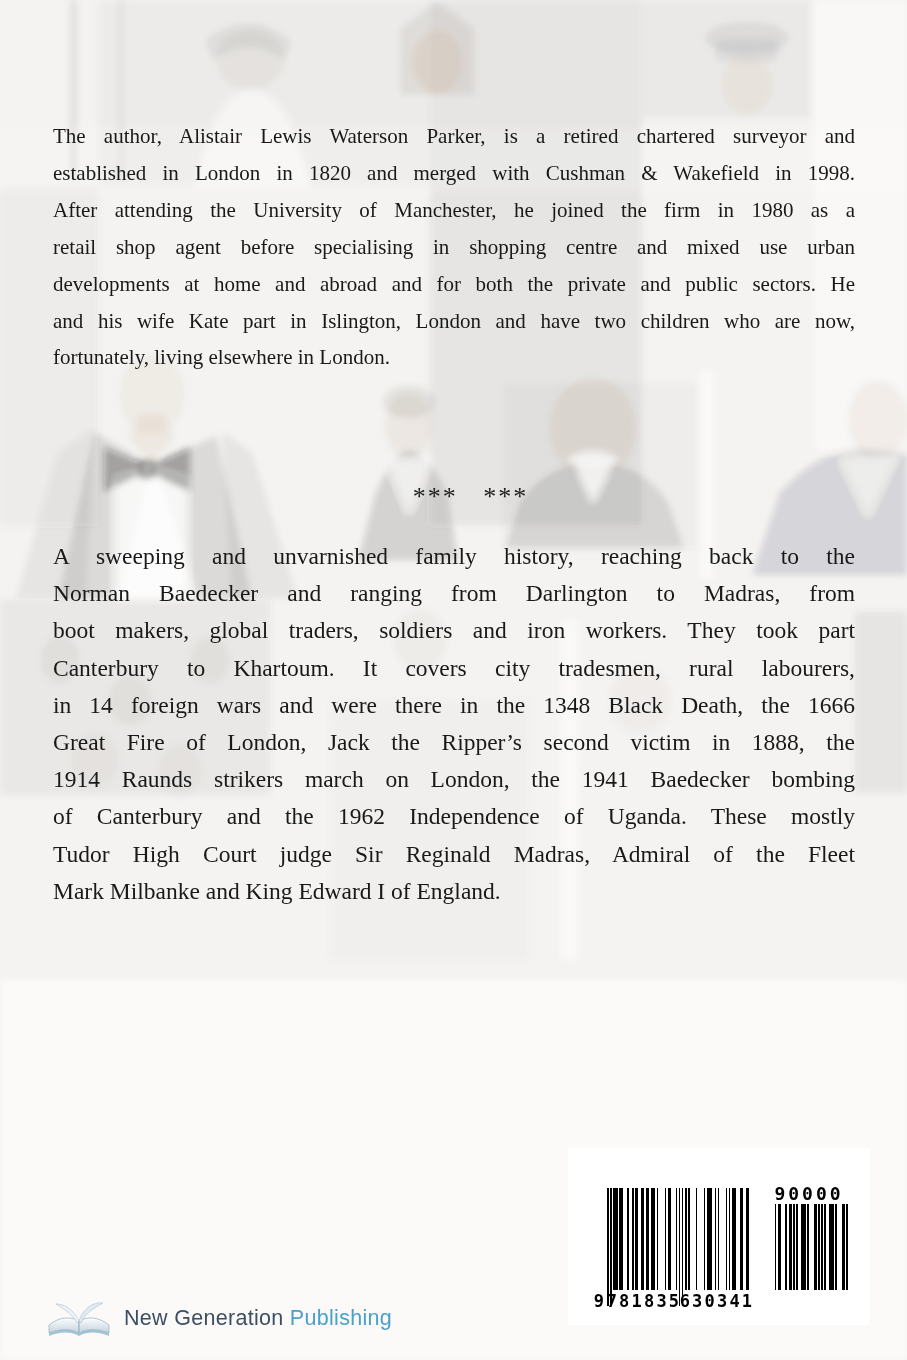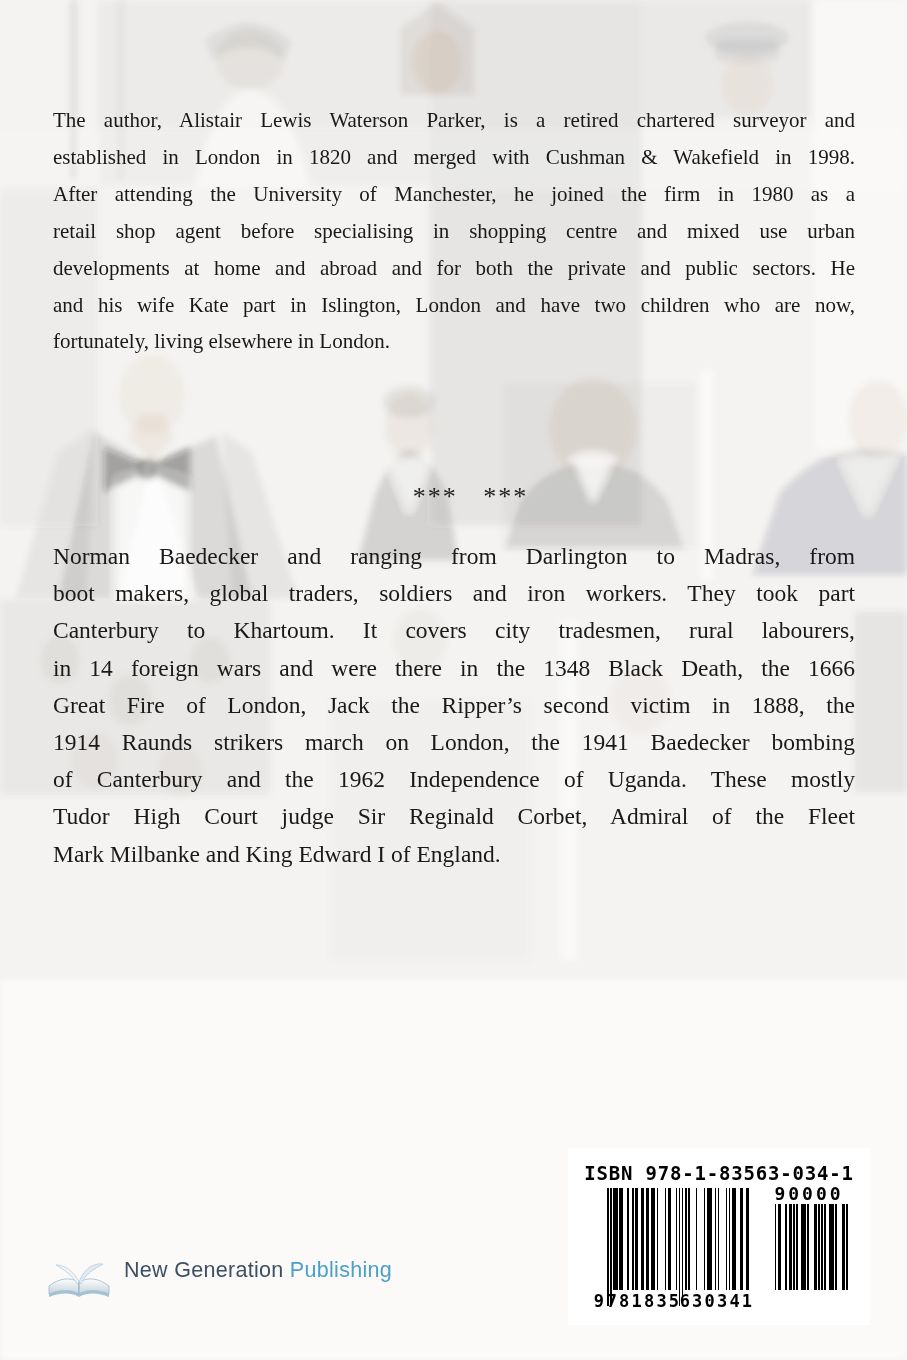--- a/index.html
+++ b/index.html
@@ -3,21 +3,21 @@
 <meta charset="utf-8">
 <style>
   html,body{margin:0;padding:0;background:#ddd;}
   .page{
     position:relative;width:907px;height:1360px;margin:0 auto;
     background:#f4f3f1;overflow:hidden;
     font-family:"Liberation Serif",serif;color:#191919;
   }
   .collage{position:absolute;left:0;top:0;width:907px;height:1360px;pointer-events:none;}
   .para{position:absolute;left:53px;width:802px;margin:0;}
-  .bio{top:102px;font-size:21px;line-height:36.9px;}
+  .bio{top:118px;font-size:21px;line-height:36.9px;}
   .synopsis{top:538px;font-size:23.5px;line-height:37.2px;}
   .jline{text-align:justify;text-align-last:justify;}
   .jline:last-child{text-align-last:left;}
   .separator{
     position:absolute;top:452px;left:0;width:100%;text-align:center;
     font-size:26px;letter-spacing:2px;white-space:pre;color:#222;
   }
   .barcode-box{
     position:absolute;left:568px;top:1148px;width:302px;height:177px;
     background:#ffffff;
@@ -25,22 +25,22 @@
   .isbn-label{
     position:absolute;top:14px;left:0;width:100%;text-align:center;
     font-family:"DejaVu Sans Mono",monospace;font-weight:bold;
     font-size:19px;letter-spacing:0.8px;color:#000;
   }
   .barcode-svg{position:absolute;left:0;top:0;width:302px;height:177px;}
   .barcode-svg text{
     font-family:"DejaVu Sans Mono",monospace;font-weight:bold;fill:#000;
   }
   .publisher{
-    position:absolute;left:46px;top:1258px;height:44px;
-    display:flex;
+    position:absolute;left:46px;top:1296px;height:44px;
+    display:flex;align-items:center;
   }
   .book-icon{width:66px;height:42px;flex:0 0 auto;}
   .pub-name{
     font-family:"Liberation Sans",sans-serif;font-size:21.5px;
     margin-left:12px;white-space:nowrap;letter-spacing:0.3px;
   }
 </style>
 </head>
 <body>
 
@@ -123,33 +123,33 @@
       <div class="jline">developments at home and abroad and for both the private and public sectors. He</div>
       <div class="jline">and his wife Kate part in Islington, London and have two children who are now,</div>
       <div class="jline">fortunately, living elsewhere in London.</div>
     </div>
 
   <div class="separator">
     <span>***   ***</span>
   </div>
 
   <div class="para synopsis">
+      <div class="jline">A sweeping and unvarnished family history, reaching back to the</div>
       <div class="jline">Norman Baedecker and ranging from Darlington to Madras, from</div>
       <div class="jline">boot makers, global traders, soldiers and iron workers. They took part</div>
       <div class="jline">Canterbury to Khartoum. It covers city tradesmen, rural labourers,</div>
       <div class="jline">in 14 foreign wars and were there in the 1348 Black Death, the 1666</div>
       <div class="jline">Great Fire of London, Jack the Ripper’s second victim in 1888, the</div>
       <div class="jline">1914 Raunds strikers march on London, the 1941 Baedecker bombing</div>
       <div class="jline">of Canterbury and the 1962 Independence of Uganda. These mostly</div>
-      <div class="jline">Tudor High Court judge Sir Reginald Corbet, Admiral of the Fleet</div>
+      <div class="jline">Tudor High Court judge Sir Reginald Madras, Admiral of the Fleet</div>
       <div class="jline">Mark Milbanke and King Edward I of England.</div>
     </div>
 
   <div class="barcode-box">
-    <div class="isbn-label">ISBN 978-1-83563-034-1</div>
     <svg class="barcode-svg" id="barcode-svg" viewBox="0 0 302 177" xmlns="http://www.w3.org/2000/svg" shape-rendering="crispEdges">
         <rect x="39.00" y="40" width="1.56" height="118" fill="#000"></rect>
         <rect x="42.12" y="40" width="1.56" height="118" fill="#000"></rect>
         <rect x="45.24" y="40" width="4.68" height="102" fill="#000"></rect>
         <rect x="51.48" y="40" width="3.12" height="102" fill="#000"></rect>
         <rect x="59.28" y="40" width="1.56" height="102" fill="#000"></rect>
         <rect x="63.96" y="40" width="1.56" height="102" fill="#000"></rect>
         <rect x="67.08" y="40" width="3.12" height="102" fill="#000"></rect>
         <rect x="73.32" y="40" width="3.12" height="102" fill="#000"></rect>
         <rect x="78.00" y="40" width="3.12" height="102" fill="#000"></rect>

